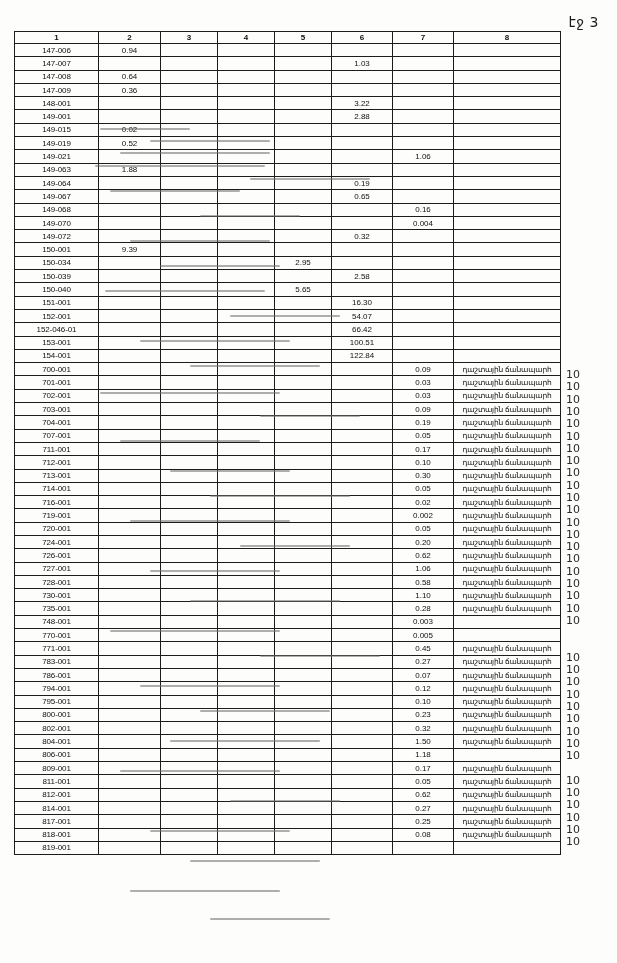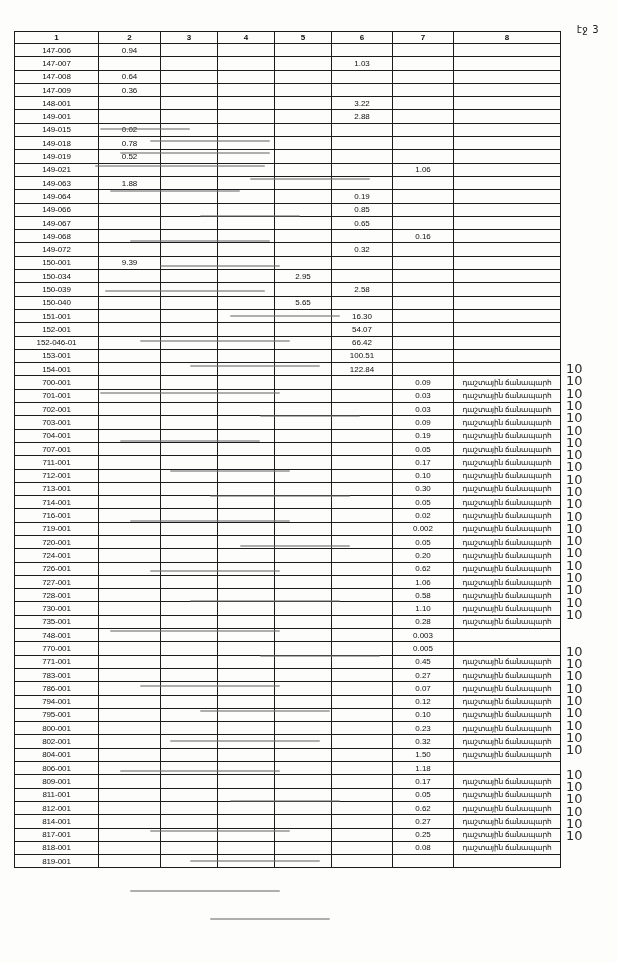--- a/index.html
+++ b/index.html
@@ -18,22 +18,22 @@
   .page {
     position: absolute;
     left: 0; top: 0;
     width: 617px;
     height: 963px;
     background: #fdfdfc;
   }
   .page-number {
     position: absolute;
     right: 18px;
-    top: 24px;
-    font-size: 10px;
+    top: 14px;
+    font-size: 14px;
     font-family: "DejaVu Sans", sans-serif;
     letter-spacing: 0.5px;
     color: #1a1a1a;
     margin-left: 24px;
   }
   .table-wrap {
     position: absolute;
     left: 14px;
     top: 31px;
     width: 546px;
@@ -78,23 +78,23 @@
     font-size: 8px;
   }
   td.desc {
     font-size: 7.5px;
     text-align: center;
     letter-spacing: -0.2px;
   }
   .side-notes {
     position: absolute;
     left: 566px;
-    top: 31px;
+    top: 37px;
     width: 40px;
-    font-size: 13px;
+    font-size: 11px;
   }
   .side-note {
     height: 12.3px;
     line-height: 12.3px;
     text-align: left;
     color: #2a2a2a;
     font-family: "DejaVu Sans", sans-serif;
   }
   
   .smudge {
@@ -201,30 +201,20 @@
             <td class="code">149-015</td>
             <td class="num">0.02</td>
             <td class="num"></td>
             <td class="num"></td>
             <td class="num"></td>
             <td class="num"></td>
             <td class="num"></td>
             <td class="desc"></td>
           </tr>
           <tr>
-            <td class="code">149-018</td>
-            <td class="num">0.78</td>
-            <td class="num"></td>
-            <td class="num"></td>
-            <td class="num"></td>
-            <td class="num"></td>
-            <td class="num"></td>
-            <td class="desc"></td>
-          </tr>
-          <tr>
             <td class="code">149-019</td>
             <td class="num">0.52</td>
             <td class="num"></td>
             <td class="num"></td>
             <td class="num"></td>
             <td class="num"></td>
             <td class="num"></td>
             <td class="desc"></td>
           </tr>
           <tr>
@@ -251,47 +241,47 @@
             <td class="code">149-064</td>
             <td class="num"></td>
             <td class="num"></td>
             <td class="num"></td>
             <td class="num"></td>
             <td class="num">0.19</td>
             <td class="num"></td>
             <td class="desc"></td>
           </tr>
           <tr>
-            <td class="code">149-066</td>
-            <td class="num"></td>
-            <td class="num"></td>
-            <td class="num"></td>
-            <td class="num"></td>
-            <td class="num">0.85</td>
-            <td class="num"></td>
-            <td class="desc"></td>
-          </tr>
-          <tr>
             <td class="code">149-067</td>
             <td class="num"></td>
             <td class="num"></td>
             <td class="num"></td>
             <td class="num"></td>
             <td class="num">0.65</td>
             <td class="num"></td>
             <td class="desc"></td>
           </tr>
           <tr>
             <td class="code">149-068</td>
             <td class="num"></td>
             <td class="num"></td>
             <td class="num"></td>
             <td class="num"></td>
             <td class="num"></td>
             <td class="num">0.16</td>
+            <td class="desc"></td>
+          </tr>
+          <tr>
+            <td class="code">149-070</td>
+            <td class="num"></td>
+            <td class="num"></td>
+            <td class="num"></td>
+            <td class="num"></td>
+            <td class="num"></td>
+            <td class="num">0.004</td>
             <td class="desc"></td>
           </tr>
           <tr>
             <td class="code">149-072</td>
             <td class="num"></td>
             <td class="num"></td>
             <td class="num"></td>
             <td class="num"></td>
             <td class="num">0.32</td>
             <td class="num"></td>

